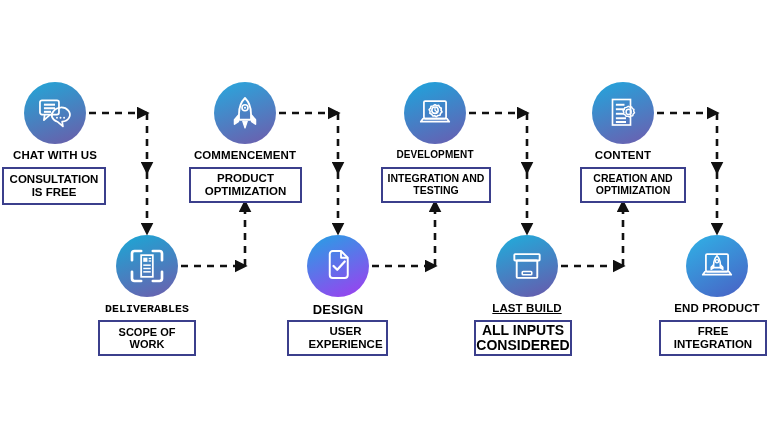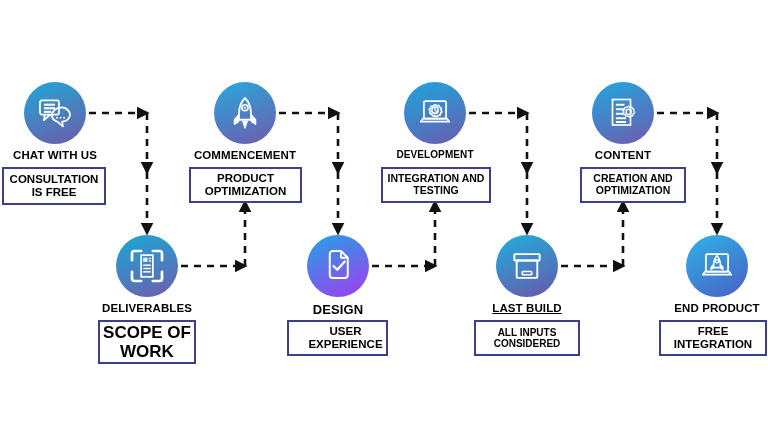--- a/index.html
+++ b/index.html
@@ -154,22 +154,22 @@
         <path d="M 42 31 L 42 39 a 3 3 0 0 1 -3 3 L 31 42" fill="none" stroke="#fff" stroke-width="3.2" stroke-linecap="round"></path>
         <rect x="17" y="11" width="14" height="26" fill="none" stroke="#fff" stroke-width="2.1"></rect>
         <rect x="19.5" y="14" width="5" height="5" fill="#fff"></rect>
         <line x1="26" y1="15" x2="29" y2="15" stroke="#fff" stroke-width="1.6"></line>
         <line x1="26" y1="18" x2="29" y2="18" stroke="#fff" stroke-width="1.6"></line>
         <line x1="19.5" y1="23" x2="28.5" y2="23" stroke="#fff" stroke-width="1.8"></line>
         <line x1="19.5" y1="27" x2="28.5" y2="27" stroke="#fff" stroke-width="1.8"></line>
         <line x1="19.5" y1="31" x2="28.5" y2="31" stroke="#fff" stroke-width="1.8"></line>
       </svg>
     </div>
-    <div class="node-title" style="left:92px;top:303px;width:110px;font-size:11.5px;">DELIVERABLES</div>
-    <div class="node-box" style="left:98px;top:320px;width:98px;height:44px;font-size:17px;">
+    <div class="node-title" style="left:92px;top:303px;width:110px;font-size:11.5px;font-family:Liberation Mono, monospace;">DELIVERABLES</div>
+    <div class="node-box" style="left:98px;top:320px;width:98px;height:36px;font-size:11px;">
       <div>
         <div>SCOPE OF</div>
         <div>WORK</div>
       </div>
     </div>
   </div>
 
   <div class="node">
     <div class="circle" style="left:214px;top:82px;width:62px;height:62px;background:linear-gradient(160deg,#27a9de,#6f5bab);">
       <svg width="36" height="36" viewBox="0 0 48 48">
@@ -228,21 +228,21 @@
 
   <div class="node">
     <div class="circle" style="left:496px;top:235px;width:62px;height:62px;background:linear-gradient(160deg,#1eafdc,#6a57ab);">
       <svg width="38" height="38" viewBox="0 0 48 48">
         <rect x="8" y="9" width="32" height="8" rx="1" fill="none" stroke="#fff" stroke-width="2.4"></rect>
         <rect x="11" y="17" width="26" height="22" rx="1" fill="none" stroke="#fff" stroke-width="2.4"></rect>
         <rect x="18" y="31" width="12" height="4" rx="1" fill="none" stroke="#fff" stroke-width="2"></rect>
       </svg>
     </div>
     <div class="node-title" style="left:477px;top:303px;width:100px;font-size:11.5px;text-decoration:underline;">LAST BUILD</div>
-    <div class="node-box" style="left:474px;top:320px;width:106px;height:36px;font-size:10px;">
+    <div class="node-box" style="left:474px;top:320px;width:98px;height:36px;font-size:14px;align-items:flex-end;">
       <div>
         <div>ALL INPUTS</div>
         <div>CONSIDERED</div>
       </div>
     </div>
   </div>
 
   <div class="node">
     <div class="circle" style="left:592px;top:82px;width:62px;height:62px;background:linear-gradient(160deg,#21a7dd,#6e5cae);">
       <svg width="36" height="36" viewBox="0 0 48 48">

